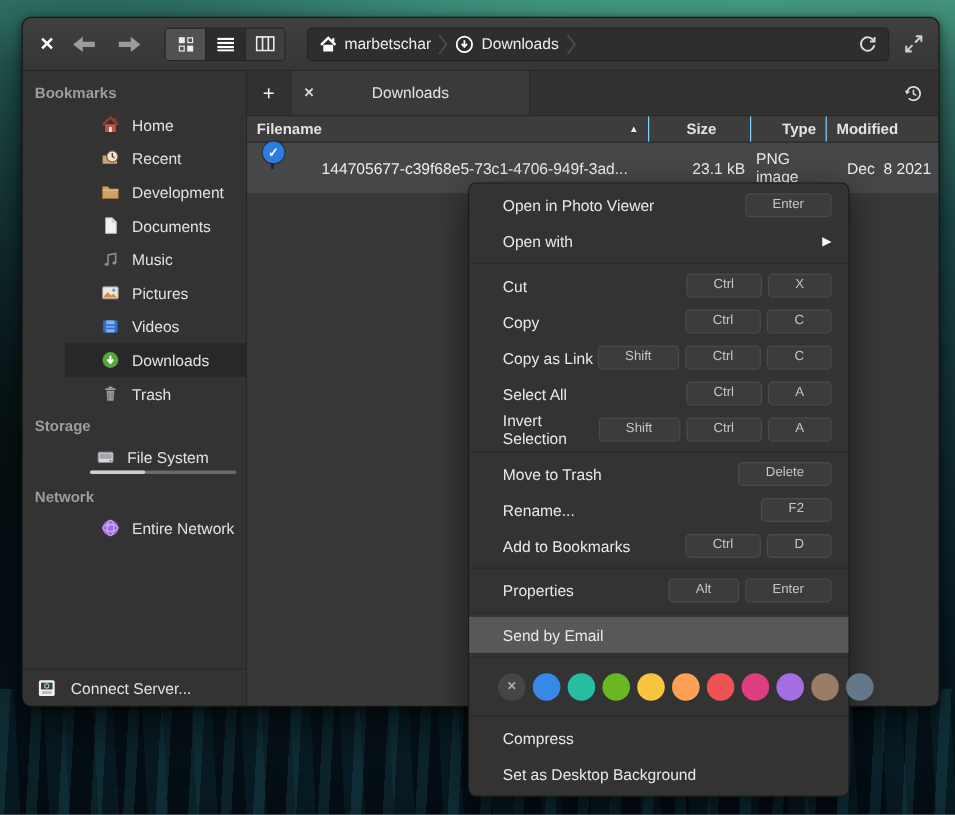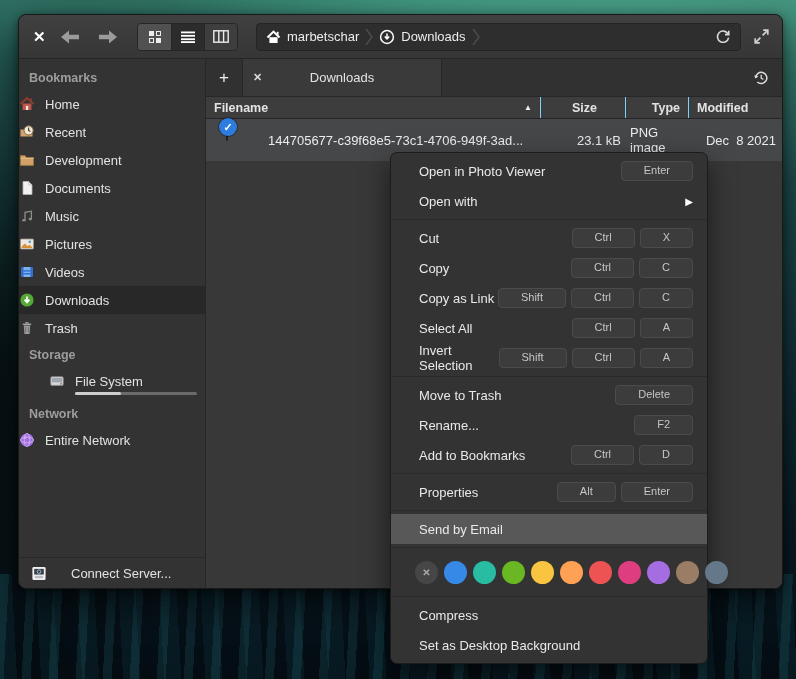--- a/index.html
+++ b/index.html
@@ -58,30 +58,30 @@
 
   
   .window-body { flex:1; display:flex; min-height:0; border-radius:0 0 8px 8px; overflow:hidden; }
 
   
   .sidebar {
     width:187px; flex:0 0 187px; background:#333333; border-right:1px solid #272727;
     display:flex; flex-direction:column; padding-top:6px; font-size:13px; color:#e2e2e2;
   }
   .sb-header { padding:6px 10px 5px 10px; font-weight:bold; color:#9d9d9d; font-size:12.5px; }
-  .sb-item { height:28px; display:flex; align-items:center; gap:10px; }
+  .sb-item { height:28px; display:flex; align-items:center; padding-left:30px; gap:10px;margin-left:35px; }
   .sb-item.selected { background:#282828; }
   .sb-icon { width:16px; height:16px; display:flex; align-items:center; justify-content:center; flex:0 0 16px; }
   .sb-fs { display:flex; flex-direction:column; justify-content:center; height:34px; padding-left:30px; }
-  .sb-fs-top { display:flex; align-items:center; gap:10px; }
+  .sb-fs-top { display:flex; align-items:center; gap:10px;justify-content:center; }
   .usage-track { margin:3px 0 0 26px; width:122px; height:3px; background:#6b6b6b; border-radius:2px; }
   .usage-fill { height:3px; background:#cfcfcf; border-radius:2px; }
   .connect-server {
     margin-top:auto; height:31px; border-top:1px solid #282828;
-    display:flex; align-items:center; gap:24px; padding-left:12px; font-size:13px; color:#e2e2e2;
+    display:flex; align-items:center; gap:12px; padding-left:12px; font-size:13px; color:#e2e2e2;
   }
 
   
   .main { flex:1; display:flex; flex-direction:column; min-width:0; background:#383838; }
   .tabbar { height:38px; flex:0 0 38px; background:#313131; border-bottom:1px solid #272727; display:flex; align-items:stretch; }
   .newtab-btn { width:36px; display:flex; align-items:center; justify-content:center; color:#efefef; font-size:17px; }
   .tab {
     width:200px; background:#3a3a3a; border-left:1px solid #282828; border-right:1px solid #282828;
     display:flex; align-items:center; padding:0 10px; color:#e3e3e3; font-size:13px;
   }

